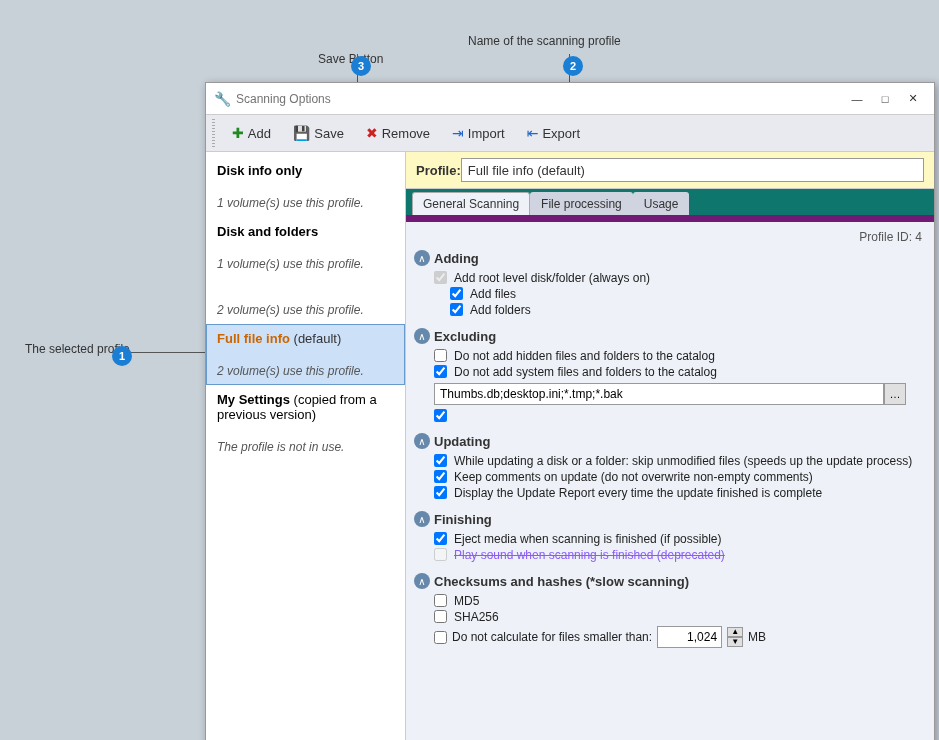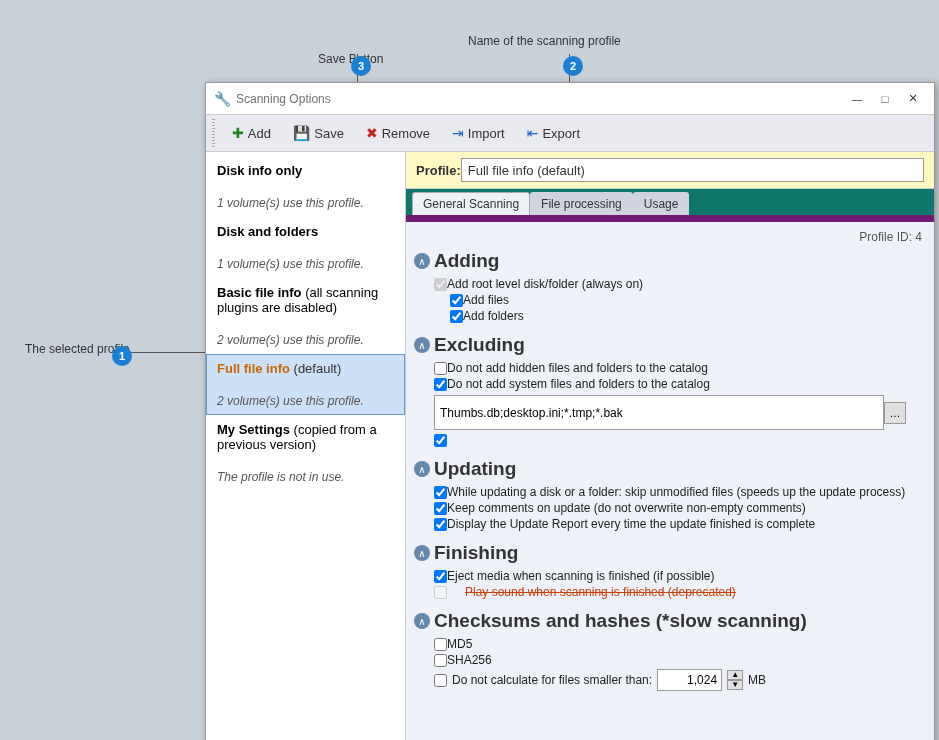--- a/index.html
+++ b/index.html
@@ -232,27 +232,26 @@
       color: #fff;
       display: flex;
       align-items: center;
       justify-content: center;
       font-size: 10px;
       flex-shrink: 0;
     }
     .section-title {
       font-weight: bold;
       color: #333;
-      font-size: 19px;
+      font-size: 13px;
     }
 
     .checkbox-row {
       display: flex;
-      align-items: center;
-      gap: 0;
+      gap: 7px;
       padding: 1px 4px 1px 20px;
       font-size: 12px;
       color: #222;
     }
     .checkbox-row.indent2 { padding-left: 36px; }
     .checkbox-row.disabled { color: #aaa; }
     .checkbox-row input[type=checkbox] {
       width: 13px;
       height: 13px;
       flex-shrink: 0;
@@ -262,21 +261,21 @@
       display: flex;
       align-items: center;
       margin: 3px 20px 3px 20px;
     }
     .mask-input {
       flex: 1;
       border: 1px solid #999;
       background: #fff;
       padding: 2px 5px;
       font-size: 12px;
-      height: 35px;
+      height: 22px;
     }
     .mask-btn {
       width: 22px;
       height: 22px;
       border: 1px solid #999;
       background: #e0e0e0;
       cursor: pointer;
       display: flex;
       align-items: center;
       justify-content: center;
@@ -338,21 +337,21 @@
     }
 
     
     .content-scroll::-webkit-scrollbar { width: 12px; }
     .content-scroll::-webkit-scrollbar-track { background: #e0e4f0; }
     .content-scroll::-webkit-scrollbar-thumb { background: #a0a8b8; border: 1px solid #888; }
     .left-panel::-webkit-scrollbar { width: 8px; }
     .left-panel::-webkit-scrollbar-track { background: #f0f0f0; }
     .left-panel::-webkit-scrollbar-thumb { background: #bbb; }
 
-    .strikethrough { text-decoration: line-through; color: #c2410c; margin-left: 18px; }
+    .strikethrough { text-decoration: line-through; color: #8b5cf6; }
   </style>
 </head>
 <body>
 
 <div class="annotation-container">
 
   <div class="annotation" style="top: 32px; left: 298px;">
     <span>Save Button</span>
   </div>
   <div style="position:absolute; top:34px; left:337px; width:1px; height:28px; background:#555;"></div>
@@ -417,21 +416,20 @@
       <div class="left-panel">
         <div class="profile-item">
           <div class="profile-name">Disk info only</div>
           <div class="profile-desc">1 volume(s) use this profile.</div>
         </div>
         <div class="profile-item">
           <div class="profile-name">Disk and folders</div>
           <div class="profile-desc">1 volume(s) use this profile.</div>
         </div>
         <div class="profile-item">
-          <div class="profile-name">Basic file info <span style="font-weight:normal;">(all scanning plugins are disabled)</span></div>
           <div class="profile-desc">2 volume(s) use this profile.</div>
         </div>
         <div class="profile-item selected">
           <div class="profile-name highlight">Full file info <span style="font-weight:normal; color:#333;">(default)</span></div>
           <div class="profile-desc">2 volume(s) use this profile.</div>
         </div>
         <div class="profile-item">
           <div class="profile-name">My Settings <span style="font-weight:normal;">(copied from a previous version)</span></div>
           <div class="profile-desc">The profile is not in use.</div>
         </div>

